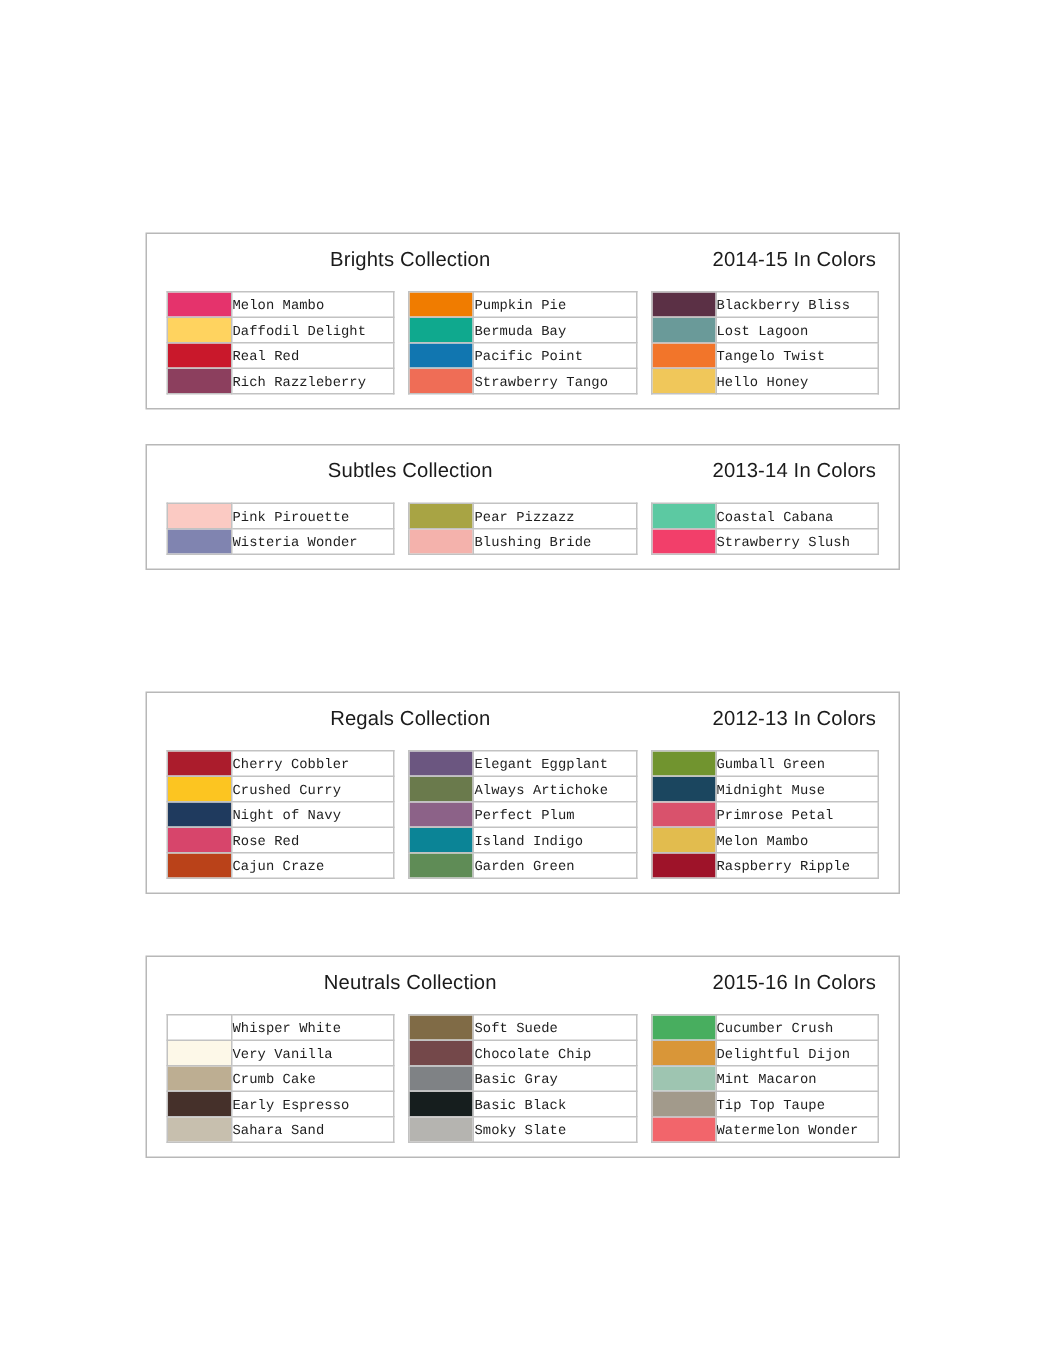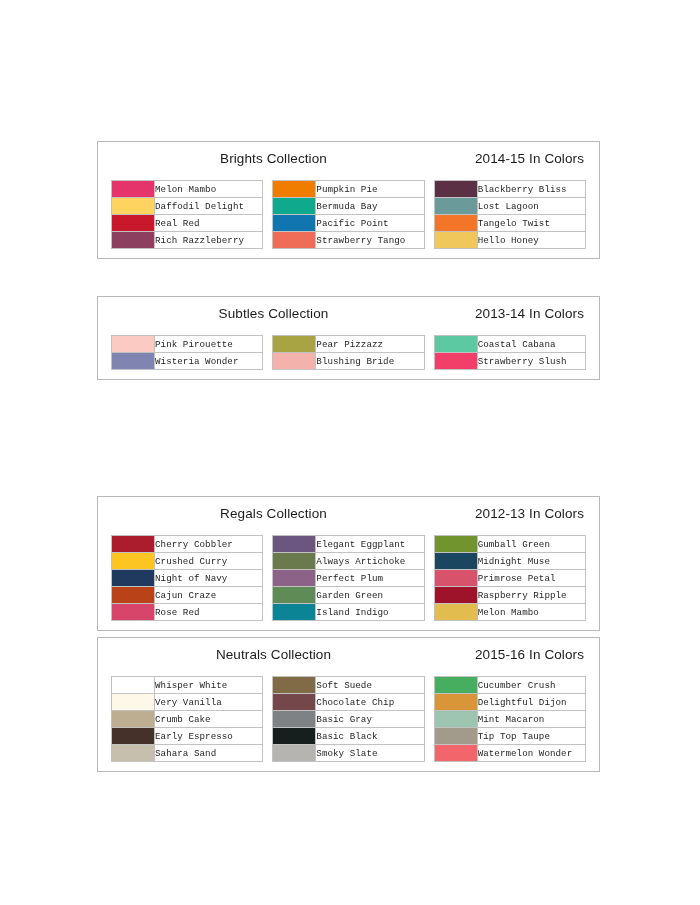--- a/index.html
+++ b/index.html
@@ -93,21 +93,21 @@
     display: block;
     width: 100%;
     height: 16px;
   }
 </style>
 </head>
 <body>
 
 <div id="page">
 
-  <div class="panel" style="top:141px;">
+  <div class="panel" style="top:155px;">
     <div class="panel-header">
       <div class="collection-title">Brights Collection</div>
       <div class="incolors-title">2014-15 In Colors</div>
     </div>
     <table class="swatch-table">
       <tbody>
         <tr>
           <td class="swatch">
               <span class="sw-fill" style="background-color: rgb(229, 51, 108);"></span>
             </td>
@@ -211,21 +211,21 @@
           <td class="swatch-spacer"></td>
           <td class="swatch">
               <span class="sw-fill" style="background-color: rgb(242, 63, 106);"></span>
             </td>
           <td class="label">Strawberry Slush</td>
         </tr>
       </tbody>
     </table>
   </div>
 
-  <div class="panel" style="top:461px;margin-top:35px;">
+  <div class="panel" style="top:461px;">
     <div class="panel-header">
       <div class="collection-title">Regals Collection</div>
       <div class="incolors-title">2012-13 In Colors</div>
     </div>
     <table class="swatch-table">
       <tbody>
         <tr>
           <td class="swatch">
               <span class="sw-fill" style="background-color: rgb(171, 28, 44);"></span>
             </td>
@@ -268,49 +268,49 @@
             </td>
           <td class="label">Perfect Plum</td>
           <td class="swatch-spacer"></td>
           <td class="swatch">
               <span class="sw-fill" style="background-color: rgb(217, 82, 108);"></span>
             </td>
           <td class="label">Primrose Petal</td>
         </tr>
         <tr>
           <td class="swatch">
+              <span class="sw-fill" style="background-color: rgb(215, 69, 107);"></span>
+            </td>
+          <td class="label">Rose Red</td>
+          <td class="swatch-spacer"></td>
+          <td class="swatch">
+              <span class="sw-fill" style="background-color: rgb(11, 132, 150);"></span>
+            </td>
+          <td class="label">Island Indigo</td>
+          <td class="swatch-spacer"></td>
+          <td class="swatch">
+              <span class="sw-fill" style="background-color: rgb(226, 188, 78);"></span>
+            </td>
+          <td class="label">Melon Mambo</td>
+        </tr>
+        <tr>
+          <td class="swatch">
               <span class="sw-fill" style="background-color: rgb(186, 66, 25);"></span>
             </td>
           <td class="label">Cajun Craze</td>
           <td class="swatch-spacer"></td>
           <td class="swatch">
               <span class="sw-fill" style="background-color: rgb(95, 140, 86);"></span>
             </td>
           <td class="label">Garden Green</td>
           <td class="swatch-spacer"></td>
           <td class="swatch">
               <span class="sw-fill" style="background-color: rgb(158, 19, 41);"></span>
             </td>
           <td class="label">Raspberry Ripple</td>
-        </tr>
-        <tr>
-          <td class="swatch">
-              <span class="sw-fill" style="background-color: rgb(215, 69, 107);"></span>
-            </td>
-          <td class="label">Rose Red</td>
-          <td class="swatch-spacer"></td>
-          <td class="swatch">
-              <span class="sw-fill" style="background-color: rgb(11, 132, 150);"></span>
-            </td>
-          <td class="label">Island Indigo</td>
-          <td class="swatch-spacer"></td>
-          <td class="swatch">
-              <span class="sw-fill" style="background-color: rgb(226, 188, 78);"></span>
-            </td>
-          <td class="label">Melon Mambo</td>
         </tr>
       </tbody>
     </table>
   </div>
 
   <div class="panel" style="top:637px;">
     <div class="panel-header">
       <div class="collection-title">Neutrals Collection</div>
       <div class="incolors-title">2015-16 In Colors</div>
     </div>

